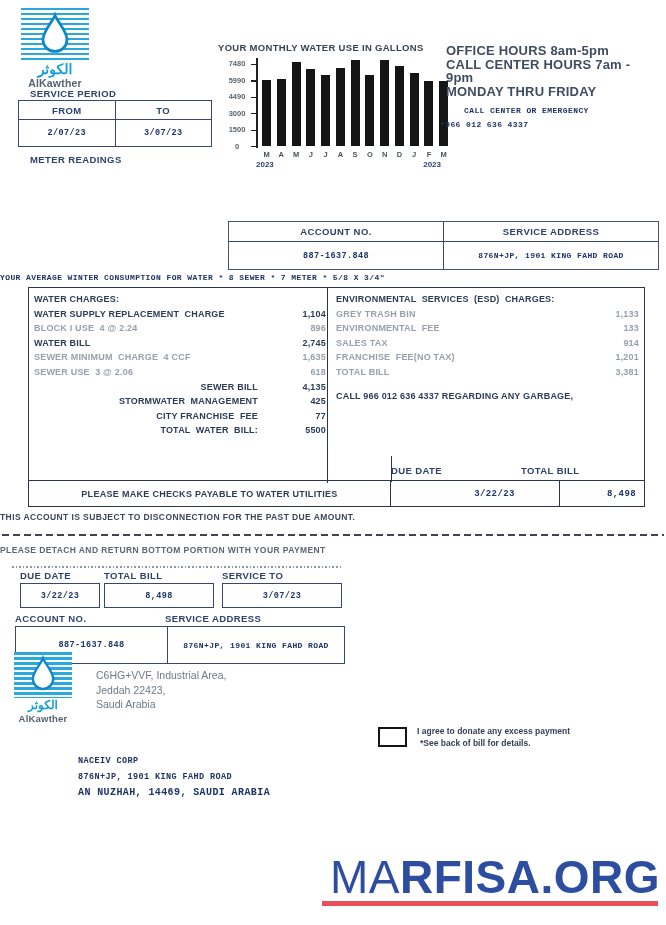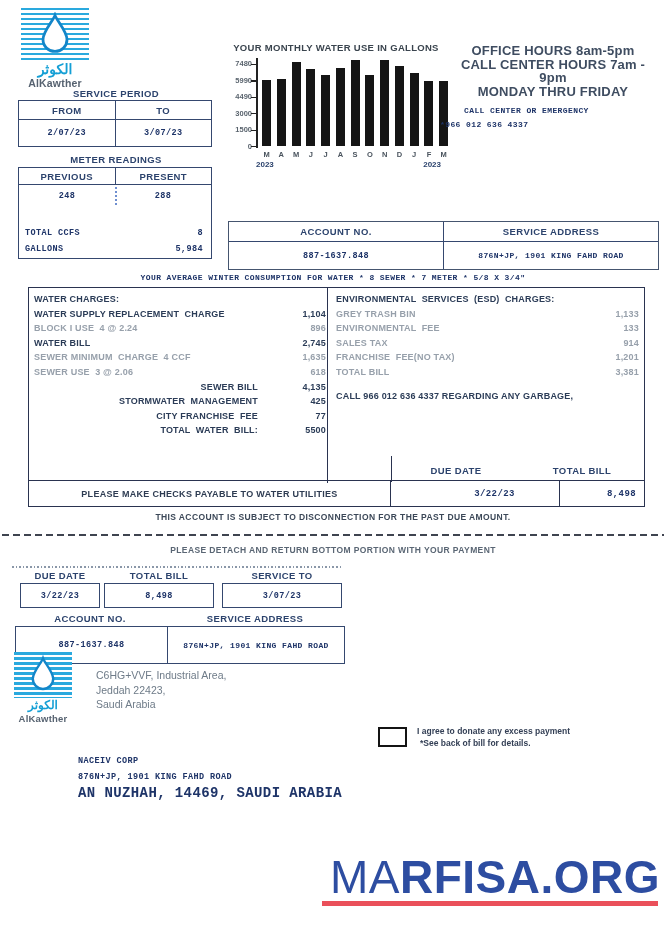--- a/index.html
+++ b/index.html
@@ -5,39 +5,39 @@
   html,body{margin:0;padding:0;background:#e8e8e8;}
   .page{position:relative;width:666px;height:925px;margin:0 auto;background:#ffffff;
         font-family:"Liberation Sans",sans-serif;overflow:hidden;}
   .abs{position:absolute;}
 
   
   .mono{font-family:"Liberation Mono","DejaVu Sans Mono",monospace;font-weight:700;
         color:#1e3468;letter-spacing:.4px;font-size:8.5px;}
   .hdr{font-family:"Liberation Sans",sans-serif;font-weight:700;color:#2c436d;
        letter-spacing:.4px;font-size:9.5px;}
-  .center{text-align:center;}
+  .center{}
 
   
   .wdrop-mark{position:relative;background:repeating-linear-gradient(180deg,#2aa9de 0 2.5px,#ffffff 2.5px 5px);}
   .wdrop-mark svg{position:absolute;left:50%;top:50%;transform:translate(-50%,-50%);}
   .logo-arabic{font-weight:700;color:#149fd5;font-size:14px;line-height:15px;text-align:center;}
   .logo-name{font-weight:700;color:#566270;font-size:10.5px;text-align:center;letter-spacing:.2px;}
 
   
   .tbl{border:1.3px solid #35486f;box-sizing:border-box;background:#fff;}
   .tbl-row{display:flex;box-sizing:border-box;}
   .tbl-cell{flex:1;box-sizing:border-box;display:flex;align-items:center;justify-content:center;}
   .bR{border-right:1.3px solid #35486f;}
   .bB{border-bottom:1.3px solid #35486f;}
 
   
   #chart-region{position:absolute;left:222px;top:58px;width:232px;height:112px;}
   .axis{position:absolute;left:34px;top:0;width:1.6px;height:90px;background:#222;}
-  .ytick{position:absolute;width:30px;text-align:right;font-size:7.5px;font-weight:700;color:#5a646e;}
+  .ytick{position:absolute;width:30px;text-align:center;font-size:7.5px;font-weight:700;color:#5a646e;}
   .ymark{position:absolute;left:29px;width:6px;height:1.4px;background:#222;}
   .bar{position:absolute;width:9px;background:#151515;bottom:0;}
   #plot{position:absolute;left:36px;top:0;width:192px;height:88px;}
   .xlab{position:absolute;top:92px;width:14px;text-align:center;font-size:7.5px;font-weight:700;color:#4a545e;}
   .yearlab{position:absolute;top:102px;font-size:8px;font-weight:700;color:#2c436d;}
 
   
   .main-box{border:1.5px solid #2a3350;box-sizing:border-box;}
   .charge-row{display:flex;line-height:14.6px;font-size:9px;letter-spacing:.2px;}
   .charge-row .lab{flex:1;white-space:pre;}
@@ -86,39 +86,20 @@
       <div class="tbl-cell bR bB hdr">FROM</div>
       <div class="tbl-cell bB hdr">TO</div>
     </div>
     <div class="tbl-row" style="height:26px;">
       <div class="tbl-cell bR mono">2/07/23</div>
       <div class="tbl-cell mono">3/07/23</div>
     </div>
   </div>
 
   <div class="abs hdr center" style="left:30px;top:154px;width:172px;">METER READINGS</div>
-  <div class="abs tbl" style="left:18px;top:167px;width:194px;height:92px;">
-    <div class="tbl-row" style="height:17px;">
-      <div class="tbl-cell bR bB hdr">PREVIOUS</div>
-      <div class="tbl-cell bB hdr">PRESENT</div>
-    </div>
-    <div class="tbl-row" style="height:22px;position:relative;">
-      <div class="tbl-cell mono">248</div>
-      <div class="dotted-v abs" style="left:50%;top:2px;height:18px;"></div>
-      <div class="tbl-cell mono">288</div>
-    </div>
-    <div class="abs" style="left:6px;right:8px;bottom:20px;display:flex;justify-content:space-between;">
-      <span class="mono">TOTAL CCFS</span>
-      <span class="mono">8</span>
-    </div>
-    <div class="abs" style="left:6px;right:8px;bottom:4px;display:flex;justify-content:space-between;">
-      <span class="mono">GALLONS</span>
-      <span class="mono">5,984</span>
-    </div>
-  </div>
 
   <div class="abs center" style="left:218px;top:42px;width:236px;font-size:9.5px;font-weight:700;color:#3a444e;letter-spacing:.3px;">YOUR MONTHLY WATER USE IN GALLONS</div>
   <div id="chart-region">
     <div class="axis"></div>
     <div id="plot">
         <div class="bar" style="left: 4px; height: 66px; background: rgb(21, 21, 21);"></div>
         <div class="bar" style="left: 18.7692px; height: 66.55px; background: rgb(21, 21, 21);"></div>
         <div class="bar" style="left: 33.5385px; height: 83.6px; background: rgb(21, 21, 21);"></div>
         <div class="bar" style="left: 48.3077px; height: 77px; background: rgb(21, 21, 21);"></div>
         <div class="bar" style="left: 63.0769px; height: 70.95px; background: rgb(21, 21, 21);"></div>
@@ -300,21 +281,21 @@
 
   <div class="abs" style="left:96px;top:668px;font-size:10.5px;color:#6e7b88;line-height:14.5px;">
     <div>C6HG+VVF, Industrial Area,</div>
     <div>Jeddah 22423,</div>
     <div>Saudi Arabia</div>
   </div>
 
   <div class="abs" style="left:78px;top:753px;line-height:16px;">
     <div class="mono" style="font-size:8.5px;">NACEIV CORP</div>
     <div class="mono" style="font-size:8.5px;">876N+JP, 1901 KING FAHD ROAD</div>
-    <div class="mono" style="font-size:14px;">AN NUZHAH, 14469, SAUDI ARABIA</div>
+    <div class="mono" style="font-size:10px;">AN NUZHAH, 14469, SAUDI ARABIA</div>
   </div>
 
   <div class="abs checkbox" style="left:378px;top:727px;"></div>
   <div class="abs brand" style="left:316px;top:850px;width:344px;text-align:right;">
     <span class="thin">MA</span><span class="bold">RFISA.ORG</span>
   </div>
 
   <div class="abs" style="left:417px;top:726px;font-size:8.5px;font-weight:700;color:#333f55;line-height:11.5px;">
     <div>I agree to donate any excess  payment</div>
     <div style="padding-left:3px;">*See back  of bill for details.</div>

